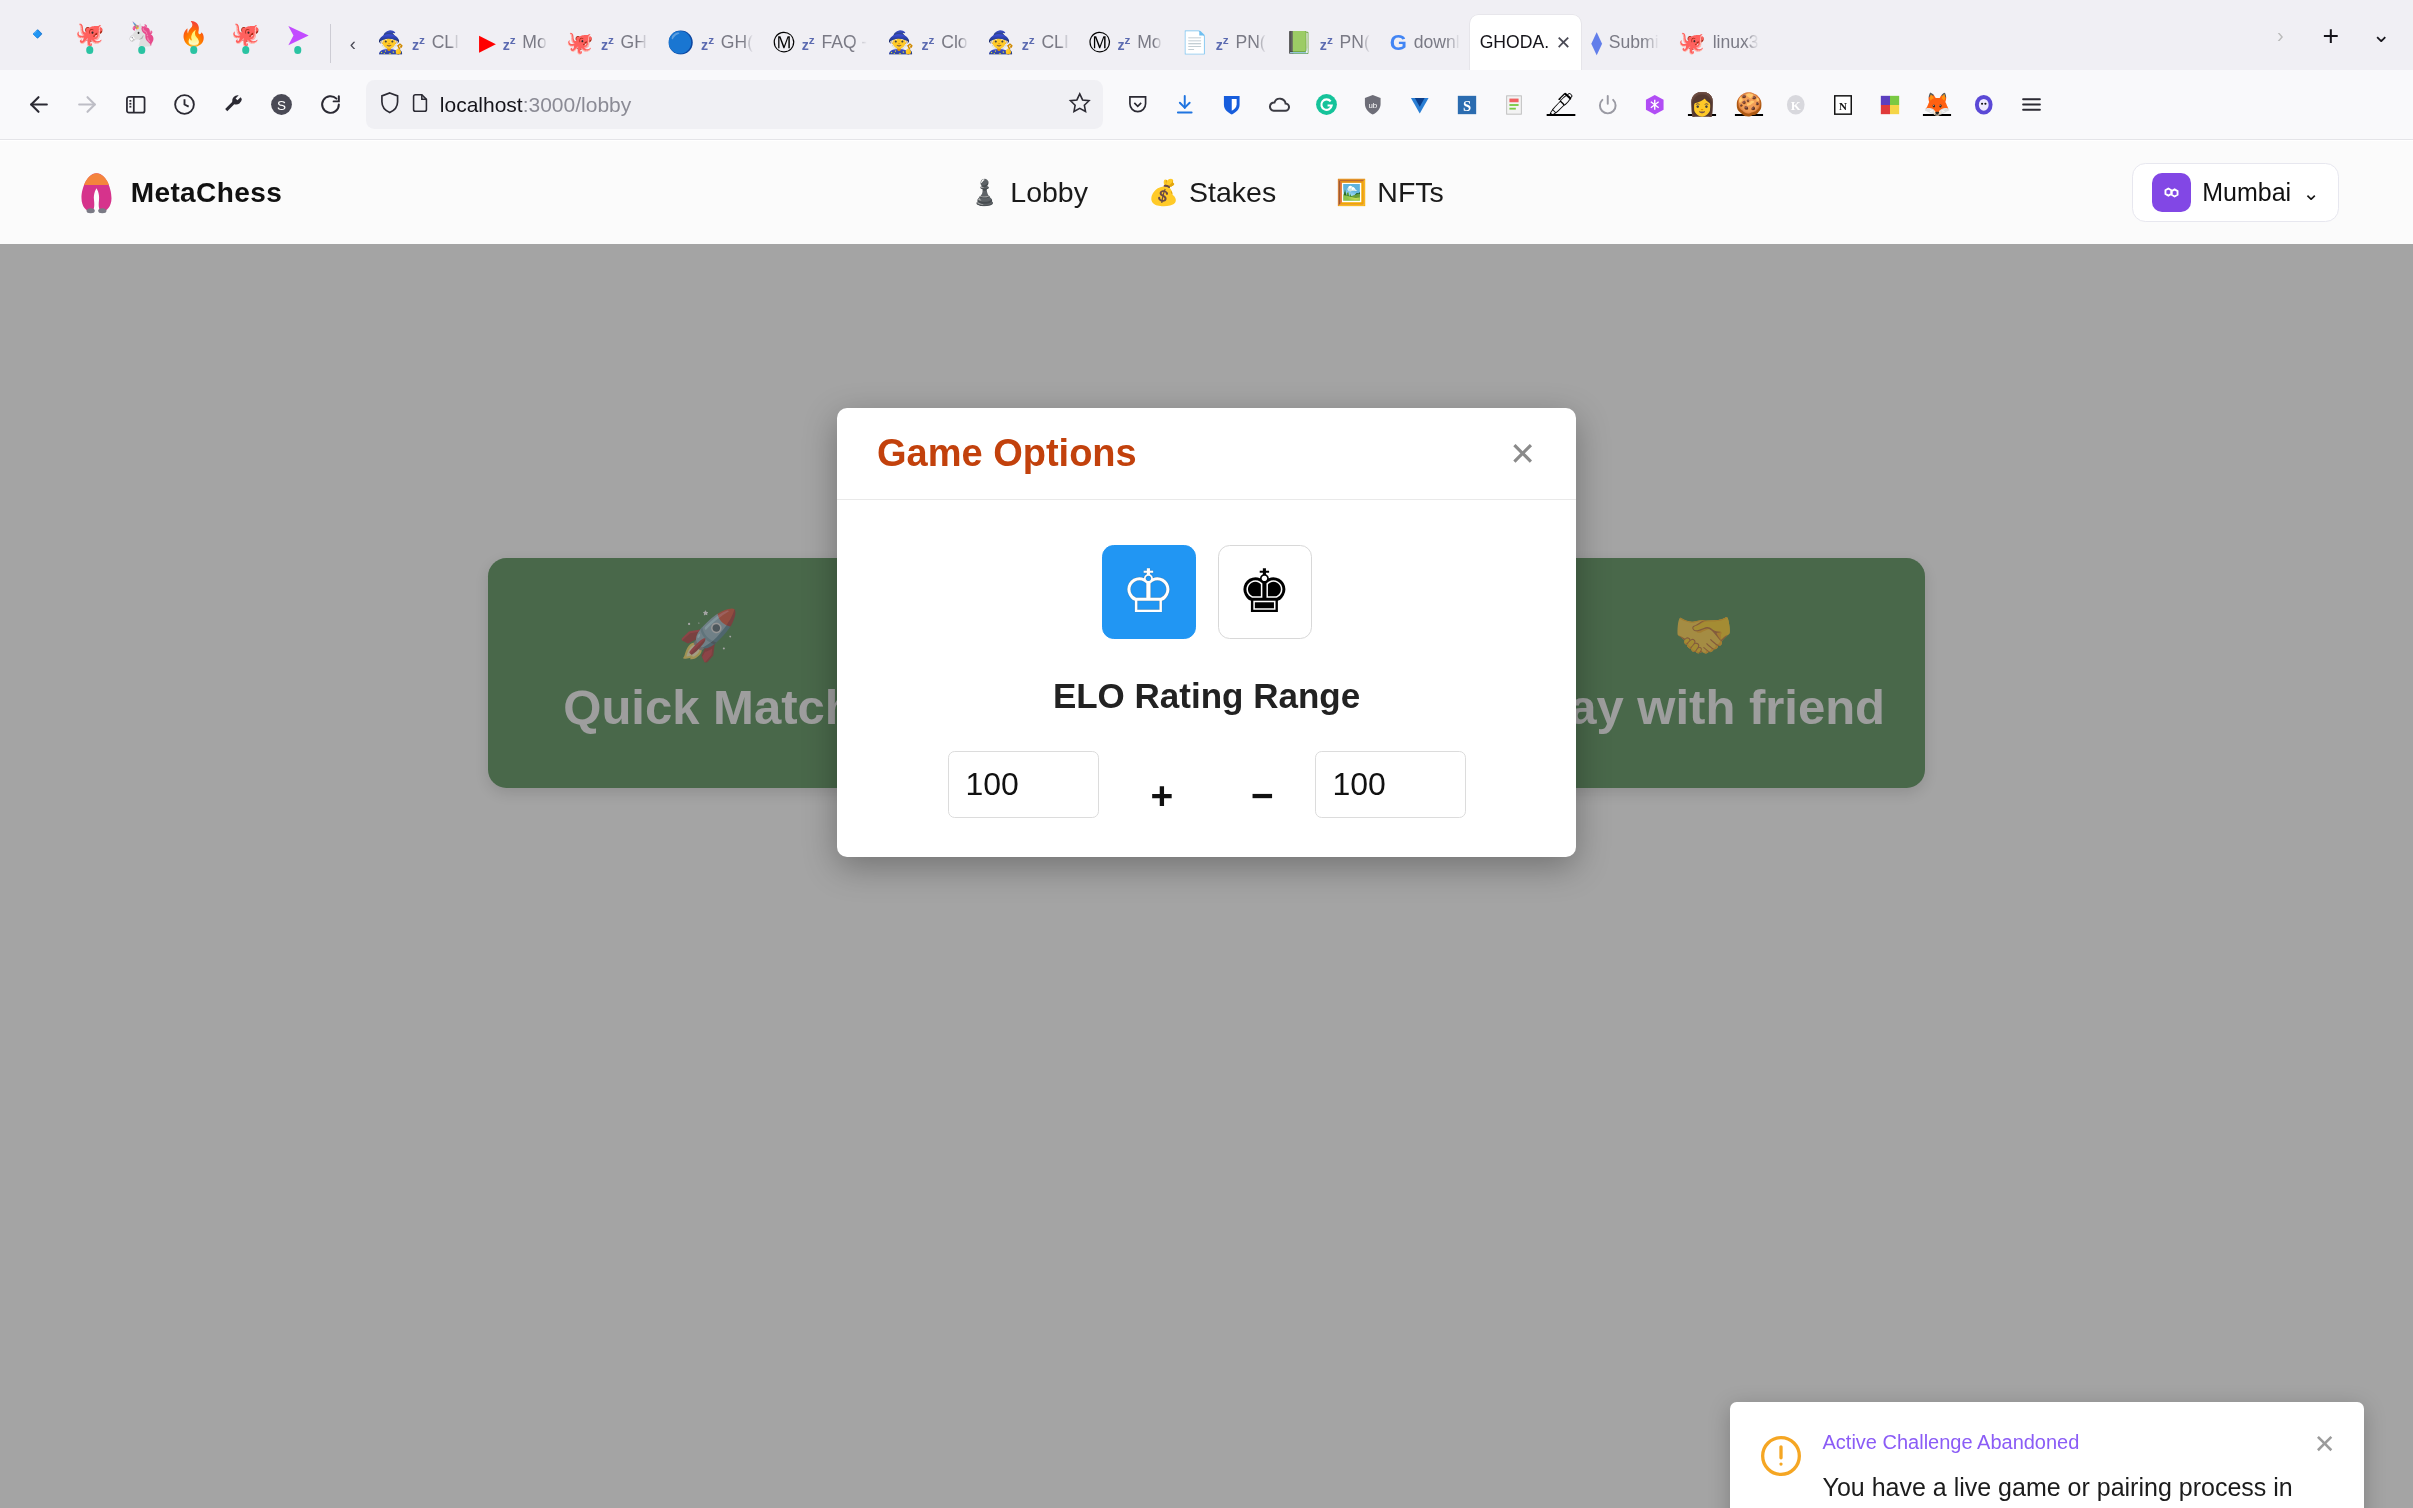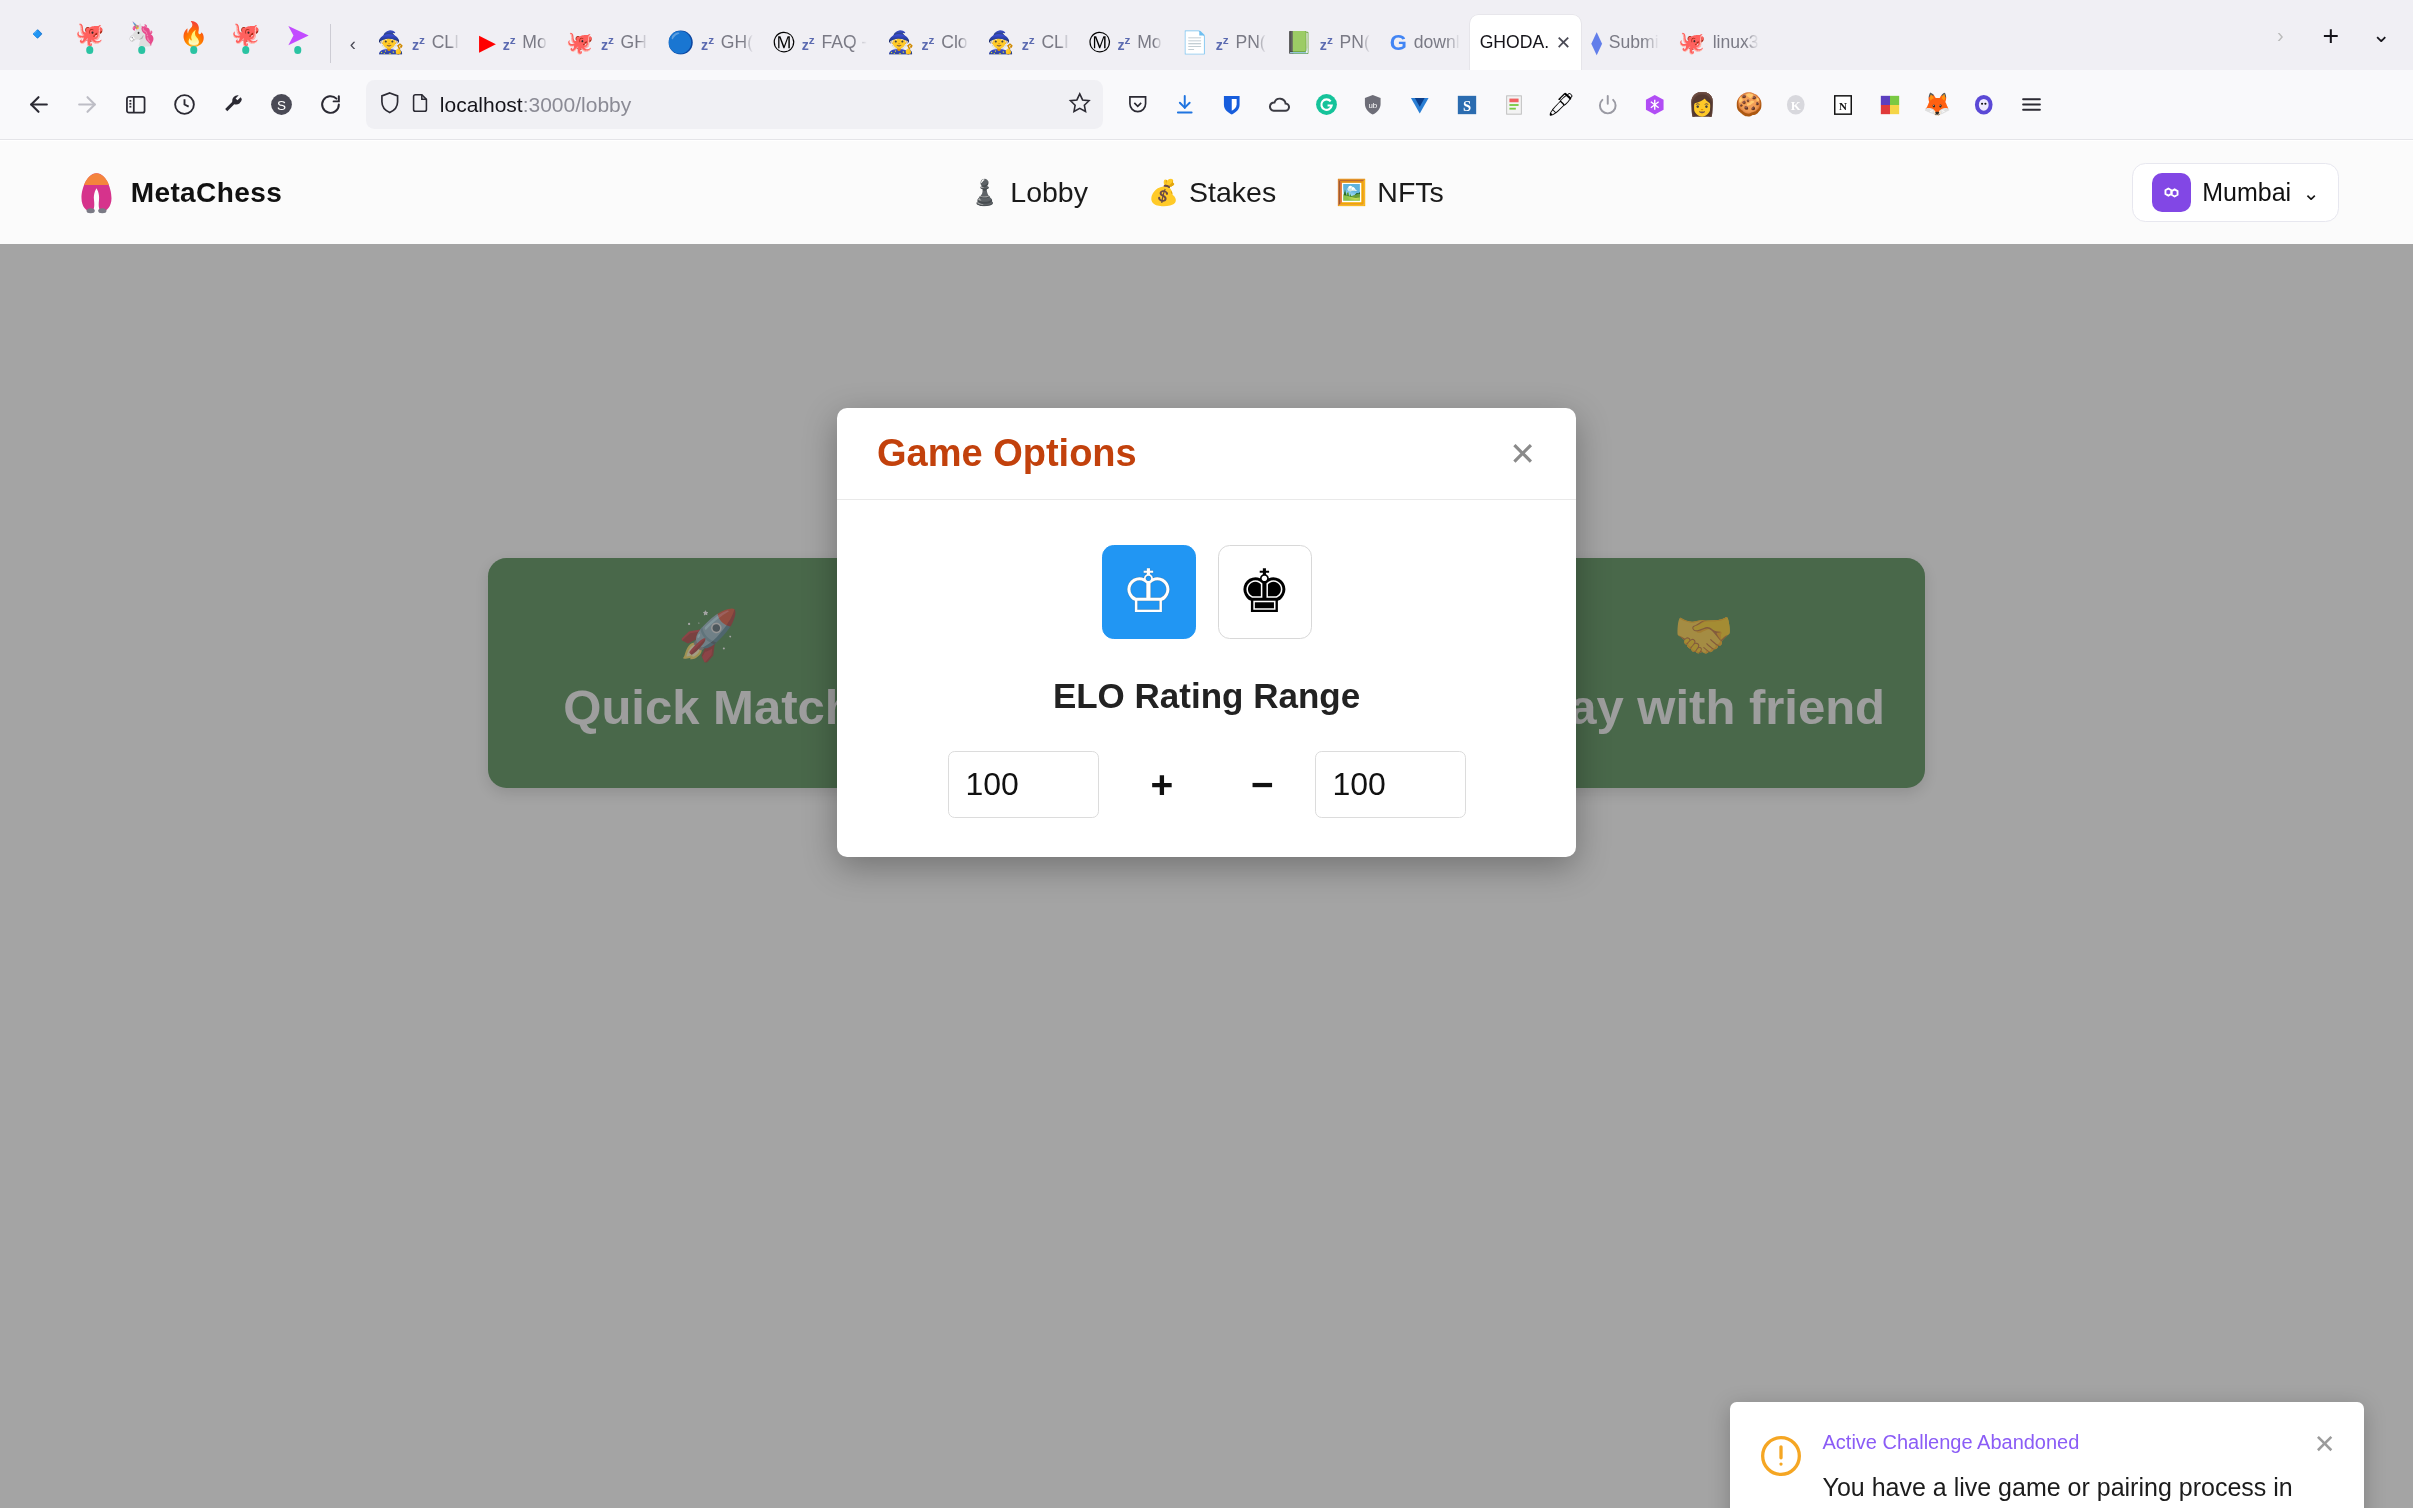--- a/index.html
+++ b/index.html
@@ -93,21 +93,21 @@
     background: #f0f0f4;
     border-radius: 8.4px;
     display: flex; align-items: center;
     padding: 0 11.7px;
     margin: 0 10px;
     gap: 8.4px;
     cursor: text;
   }
   .urlbar .url-text { font-size: 21px; color: #15141a; flex: 1 1 auto; white-space: nowrap; }
   .urlbar .url-text .dim { color: #8b8b95; text-align: center; }
-  .ext-icons { display: flex; align-items: flex-end; gap: 0px; flex: 1 1 auto; }
+  .ext-icons { display: flex; align-items: flex-end; gap: 0px; flex: 1 1 auto; text-decoration: underline; }
   .ext { width: 47px; height: 47px; display: flex; align-items:center; justify-content:center; font-size: 22.6px; cursor: pointer; flex: 0 0 auto;}
 
   
   .page { position: absolute; top: 141px; left: 0; width: 2413px; height: 1368px; background: #fff; }
 
   .site-header {
     height: 103px;
     background: #fbfbfb;
     display: flex; align-items: center;
     padding: 0 74px;
@@ -194,21 +194,21 @@
   .side-picker { display: flex; gap: 22px; }
   .side-btn {
     width: 94px; height: 94px; border-radius: 11.7px;
     display: flex; align-items: center; justify-content: center;
     cursor: pointer;
     background: #fff; border: 1.7px solid #d8d8d8;
   }
   .side-btn.selected { background: #2196f3; border-color: #2196f3; }
   .side-btn .king { font-size: 60px; line-height: 1; }
   .elo-title { margin-top: 37px; font-size: 35px; font-weight: bold; color: #222; }
-  .elo-row { margin-top: 35px; display: flex; align-items: center; gap: 15px; }
+  .elo-row { margin-top: 35px; display: flex; align-items: flex-end; gap: 15px; }
   .elo-input {
     width: 151px; height: 67px;
     border: 1.7px solid #dcdcdc; border-radius: 6.7px;
     font-size: 32px; color: #111;
     padding: 0 17px;
     font-family: "Liberation Sans", sans-serif;
     background: #fff;
   }
   .elo-op { font-size: 39px; font-weight: bold; color: #111; width: 97px; text-align: center; }
   .elo-op.minus { width: 74px; }

